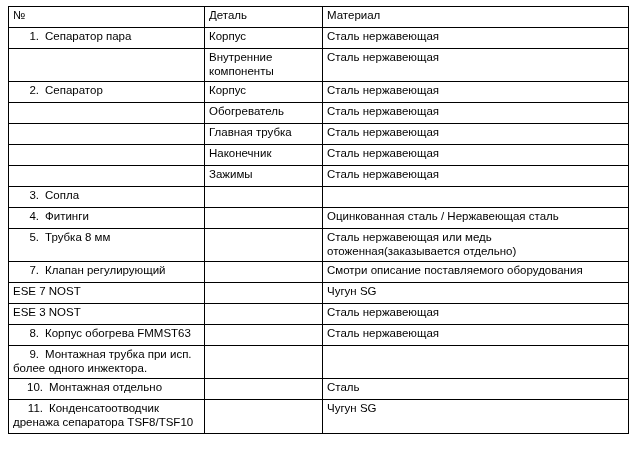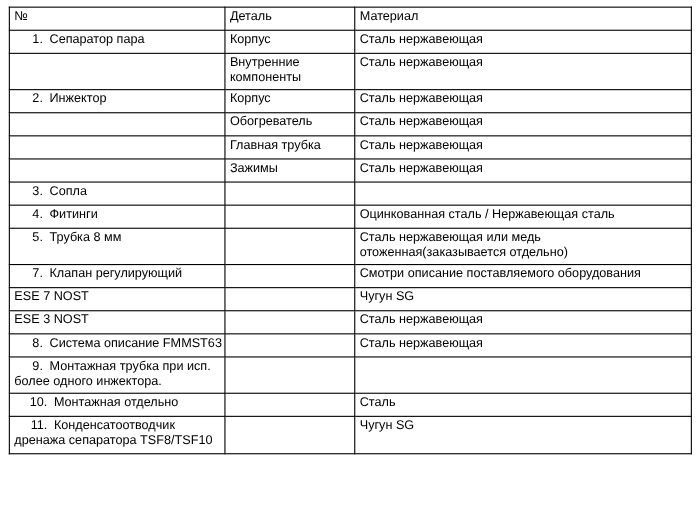--- a/index.html
+++ b/index.html
@@ -91,21 +91,21 @@
       <tr>
         <td class="tall">
           <span class="numcell"><span class="num-idx idx-w1"></span><span></span></span>
         </td>
         <td class="tall wrapcell"><span>Внутренние компоненты</span></td>
         <td class="tall"><span>Сталь нержавеющая</span></td>
       </tr>
 
       <tr>
         <td>
-          <span class="numcell"><span class="num-idx idx-w1">2.</span><span>Инжектор</span></span>
+          <span class="numcell"><span class="num-idx idx-w1">2.</span><span>Сепаратор</span></span>
         </td>
         <td><span>Корпус</span></td>
         <td><span>Сталь нержавеющая</span></td>
       </tr>
 
       <tr>
         <td>
           <span class="numcell"><span class="num-idx idx-w1"></span><span></span></span>
         </td>
         <td><span>Обогреватель</span></td>
@@ -113,20 +113,27 @@
       </tr>
 
       <tr>
         <td>
           <span class="numcell"><span class="num-idx idx-w1"></span><span></span></span>
         </td>
         <td><span>Главная трубка</span></td>
         <td><span>Сталь нержавеющая</span></td>
       </tr>
 
+      <tr>
+        <td>
+          <span class="numcell"><span class="num-idx idx-w1"></span><span></span></span>
+        </td>
+        <td><span>Наконечник</span></td>
+        <td><span>Сталь нержавеющая</span></td>
+      </tr>
 
       <tr>
         <td>
           <span class="numcell"><span class="num-idx idx-w1"></span><span></span></span>
         </td>
         <td><span>Зажимы</span></td>
         <td><span>Сталь нержавеющая</span></td>
       </tr>
 
       <tr>
@@ -173,21 +180,21 @@
       <tr>
         <td>
           <span class="plainleft">ESE 3 NOST</span>
         </td>
         <td><span></span></td>
         <td><span>Сталь нержавеющая</span></td>
       </tr>
 
       <tr>
         <td>
-          <span class="numcell nowrapline"><span class="num-idx idx-w1">8.</span><span>Система описание  FMMST63</span></span>
+          <span class="numcell nowrapline"><span class="num-idx idx-w1">8.</span><span>Корпус обогрева  FMMST63</span></span>
         </td>
         <td><span></span></td>
         <td><span>Сталь нержавеющая</span></td>
       </tr>
 
       <tr>
         <td class="tall">
           <span class="numcell wrapcell"><span class="num-idx idx-w1">9.</span><span>Монтажная трубка при исп. более одного инжектора.</span></span>
         </td>
         <td class="tall"><span></span></td>

